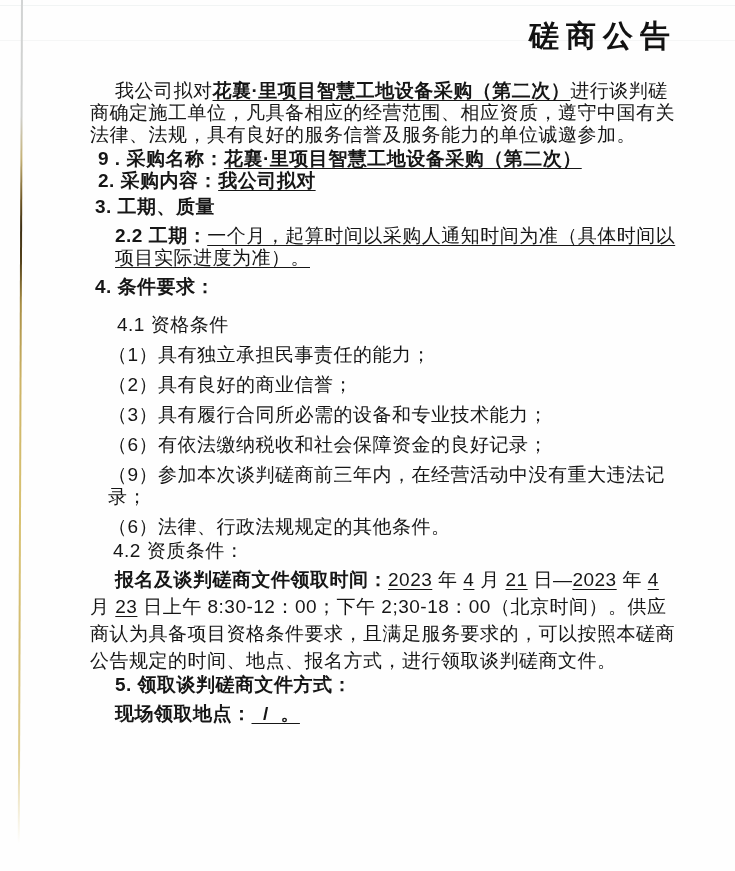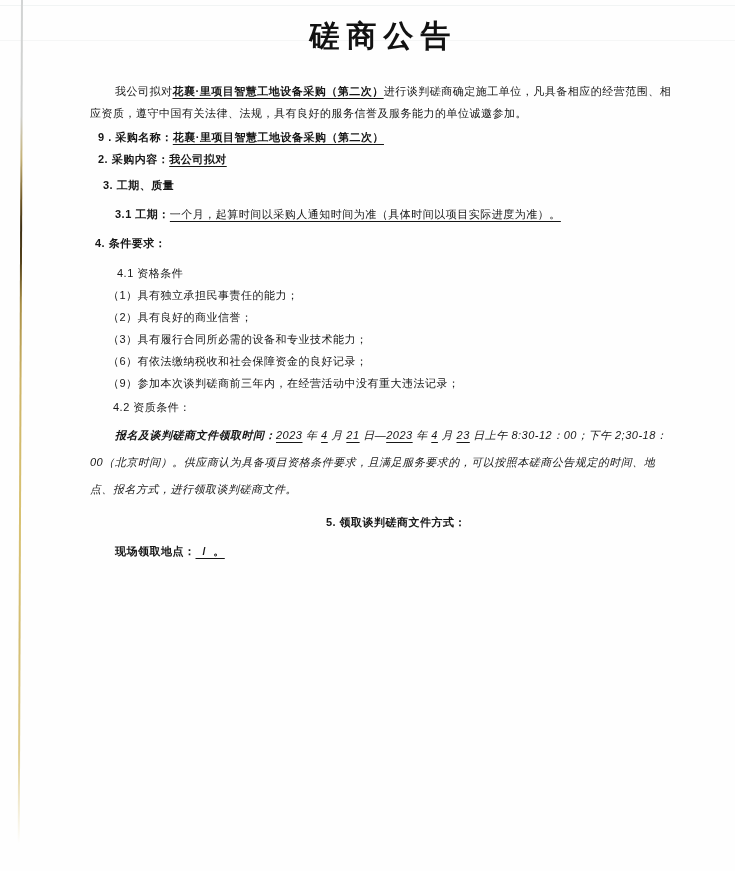--- a/index.html
+++ b/index.html
@@ -19,67 +19,68 @@
   .scan-edge {
     position:absolute; left:21px; top:-4px; width:2px; height:856px;
     transform:rotate(0.22deg); transform-origin:top left;
     background:linear-gradient(to bottom,
       #d2d4d4 0%, #cfd0ce 14%, #c5b277 19%, #6b5422 24%, #3d2f14 27%,
       #55431c 31%, #a98f45 36%, #cdb467 45%, #d8c273 60%, #d3bd72 75%,
       #e0cf92 88%, rgba(224,207,146,0) 99%);
   }
   .content { position:relative; padding:0 58px 0 90px; }
   h1.doc-title {
-    margin:16px 0 0; text-align:center;
+    margin:16px 0 0; text-align:right;
     font-size:30px; line-height:40px; font-weight:bold;
     letter-spacing:7px; color:#121212;
     font-family:"Liberation Serif","DejaVu Serif",serif;
   }
-  .line { margin:0; font-size:11px; line-height:22px; letter-spacing:0.5px; }
+  .line { margin:0; font-size:19px; line-height:22px; letter-spacing:0.5px; }
   .b { font-weight:bold; }
   .u { text-decoration:underline; text-underline-offset:3px; text-decoration-thickness:1px; }
 
   .intro { margin-top:24px; text-indent:25px; line-height:22px; }
   .item1 { margin-top:2px; padding-left:8px; }
   .item2 { margin-top:0; padding-left:8px; }
-  .h3    { margin-top:4px; padding-left:5px;margin-left:8px; }
+  .h3    { margin-top:4px; padding-left:5px; }
   .s31   { margin-top:7px; padding-left:25px; }
   .s32   { margin-top:5px; padding-left:25px; }
   .h4    { margin-top:7px; padding-left:5px; }
-  .s41   { margin-top:8px; padding-left:27px; }
-  .q     { margin-top:0; padding-left:18px; }
+  .s41   { margin-top:16px; padding-left:27px; }
+  .q     { margin-top:8px; padding-left:18px; }
   .s42   { margin-top:2px; padding-left:23px; }
   .s42v  { margin-top:0; padding-left:28px; }
   .s43   { margin-top:10px; text-indent:38px; line-height:28px; }
-  .reg   { margin-top:4px; text-indent:25px; line-height:27px;font-style:italic; }
-  .h5    { margin-top:8px; padding-left:25px;text-align:center; }
+  .reg   { margin-top:4px; text-indent:25px; line-height:27px; }
+  .h5    { padding-left:25px; }
   .spot  { margin-top:7px; padding-left:25px; }
 </style>
 </head>
 <body>
 
 <div class="page">
   <div class="scan-hline1"></div>
   <div class="scan-hline2"></div>
   <div class="scan-edge"></div>
 
   <div class="content">
     <h1 class="doc-title">磋商公告</h1>
 
     <p class="line intro"><span>我公司拟对</span><span class="b u">花襄·里项目智慧工地设备采购（第二次）</span><span>进行谈判磋商确定施工单位，凡具备相应的经营范围、相应资质，遵守中国有关法律、法规，具有良好的服务信誉及服务能力的单位诚邀参加。</span></p>
     <p class="line item1"><span class="b">9 . 采购名称：</span><span class="b u">花襄·里项目智慧工地设备采购（第二次）</span></p>
     <p class="line item2"><span class="b">2.  采购内容：</span><span class="b u">我公司拟对</span></p>
     <p class="line h3"><span class="b">3. 工期、质量</span></p>
-    <p class="line s31"><span class="b">3.1 工期：</span><span class="u">一个月，起算时间以采购人通知时间为准（具体时间以项目实际进度为准）。</span></p>
+    <p class="line s31"><span class="b">2.2 工期：</span><span class="u">一个月，起算时间以采购人通知时间为准（具体时间以项目实际进度为准）。</span></p>
     <p class="line h4"><span class="b">4. 条件要求：</span></p>
     <p class="line s41"><span>4.1 资格条件</span></p>
     <p class="line q"><span>（1）具有独立承担民事责任的能力；</span></p>
     <p class="line q"><span>（2）具有良好的商业信誉；</span></p>
     <p class="line q"><span>（3）具有履行合同所必需的设备和专业技术能力；</span></p>
     <p class="line q"><span>（6）有依法缴纳税收和社会保障资金的良好记录；</span></p>
     <p class="line q"><span>（9）参加本次谈判磋商前三年内，在经营活动中没有重大违法记录；</span></p>
+    <p class="line q"><span>（6）法律、行政法规规定的其他条件。</span></p>
     <p class="line s42"><span>4.2 资质条件：</span></p>
     <p class="line reg"><span class="b">报名及谈判磋商文件领取时间：</span><span class="u">2023</span><span> 年 </span><span class="u">4</span><span> 月 </span><span class="u">21</span><span> 日—</span><span class="u">2023</span><span> 年 </span><span class="u">4</span><span> 月 </span><span class="u">23</span><span> 日上午 8:30-12：00；下午 2;30-18：00（北京时间）。供应商认为具备项目资格条件要求，且满足服务要求的，可以按照本磋商公告规定的时间、地点、报名方式，进行领取谈判磋商文件。</span></p>
     <p class="line h5"><span class="b">5.  领取谈判磋商文件方式：</span></p>
     <p class="line spot"><span class="b">现场领取地点：</span><span class="b u">&nbsp;&nbsp;/&nbsp;&nbsp;。</span></p>
 
   </div>
 </div>
 
 </body></html>

